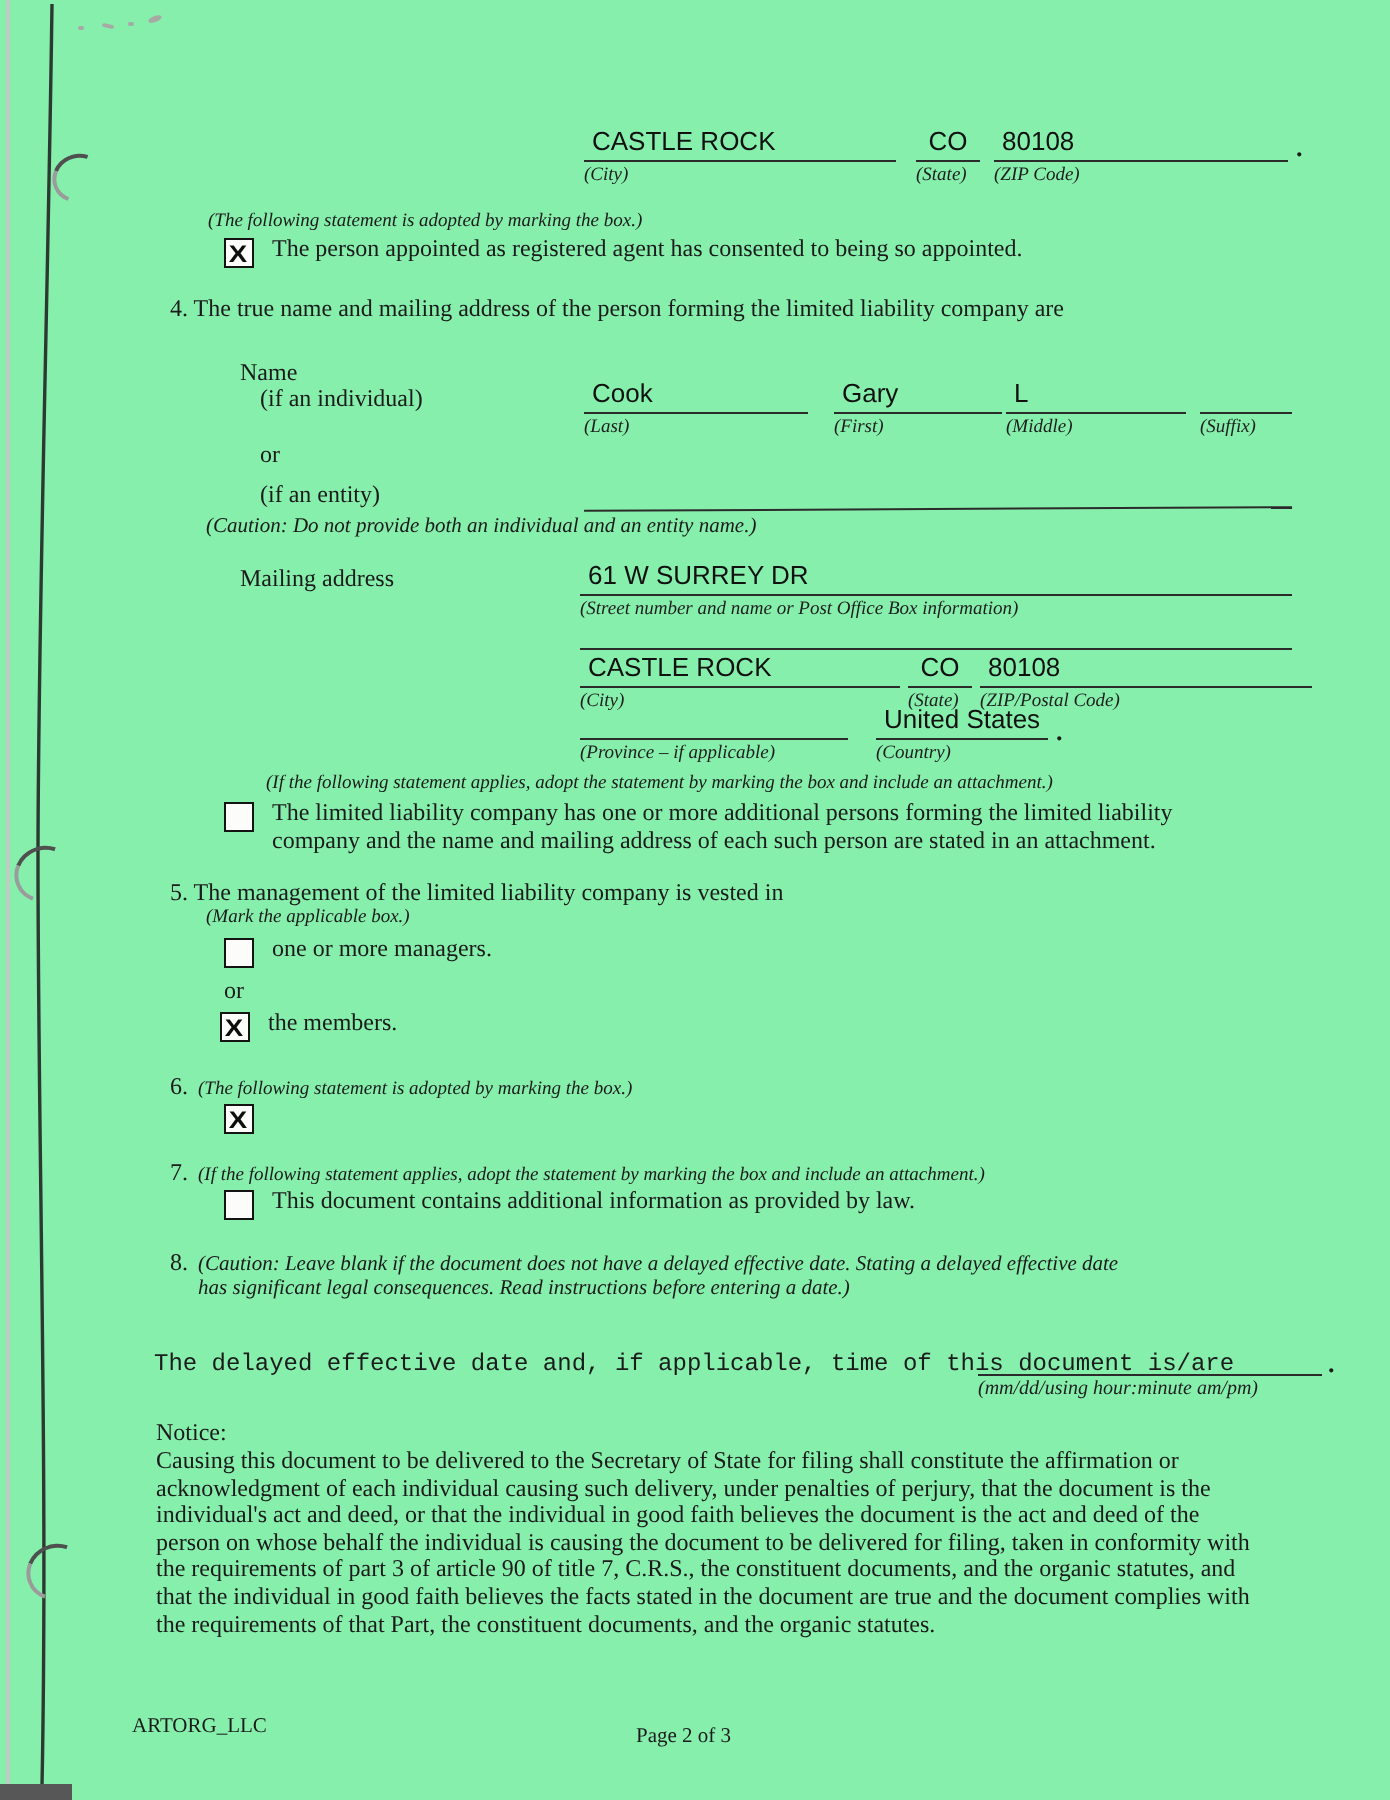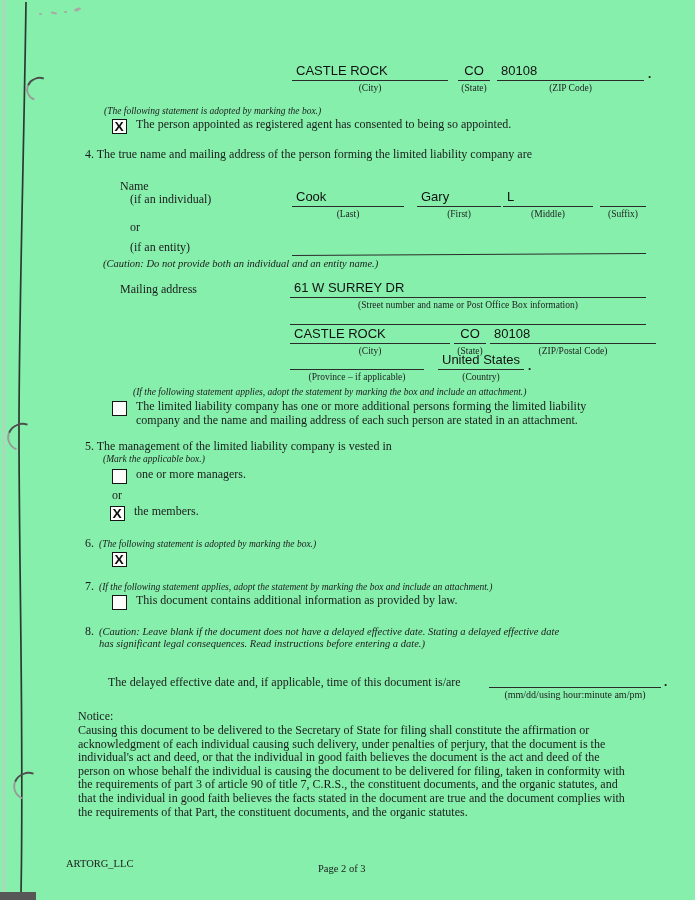--- a/index.html
+++ b/index.html
@@ -16,21 +16,21 @@
   .num{font-style:normal;font-size:12px;}
   
   .fld{position:absolute;}
   .fld .v{
     font-family:"Liberation Sans",sans-serif;font-size:13px;line-height:15px;
     min-height:16px;border-bottom:1.3px solid #2b2b2b;padding:0 3px 1px 4px;
     white-space:nowrap;color:#111;
   }
   .fld .v.c{text-align:center;padding:0 1px 1px 1px;}
   .fld .l{
-    font-size:9.5px;line-height:10.5px;text-align:center;
+    font-style:italic;font-size:9.5px;line-height:10.5px;text-align:left;
     padding-top:2px;color:#1e1e1e;
   }
   .bare-line{position:absolute;border-bottom:1.3px solid #2b2b2b;}
   
   .row{position:absolute;display:flex;align-items:flex-start;column-gap:9px;}
   .hrow{column-gap:5px;align-items:baseline;}
   .cb{
     flex:none;width:13px;height:13px;border:1.5px solid #141414;margin-top:1px;
     display:flex;align-items:center;justify-content:center;background:#fcfcfa;
   }
@@ -187,21 +187,21 @@
     <span class="cb">
         <span class="mk"></span>
       </span>
     <span class="stmt">This document contains additional information as provided by law.</span>
   </div>
 
   <div class="row hrow" style="left:85px;top:624px;">
     <span class="num">8.</span>
     <span class="caut wrap" style="width:470px;display:inline-block;">(Caution:  Leave blank if the document does not have a delayed effective date.  Stating a delayed effective date has significant legal consequences.  Read instructions before entering a date.)</span>
   </div>
-  <div class="t" style="left:108px;top:676px;">The delayed effective date and, if applicable, time of this document is/are</div>
+  <div class="t" style="left:77px;top:676px;font-family:Liberation Mono, monospace;">The delayed effective date and, if applicable, time of this document is/are</div>
   <div class="fld" style="left:489px;top:672px;width:172px;">
     <div class="v" style="font-size:11px;min-height:14px;"></div>
     <div class="l" style="font-size:10px;">(mm/dd/using hour:minute am/pm)</div>
   </div>
   <div class="period" style="left:664px;top:674px;">.</div>
 
   <div class="t" style="left:78px;top:710px;">Notice:</div>
   <div class="t wrap" style="left:78px;top:724px;width:552px;line-height:13.6px;">Causing this document to be delivered to the Secretary of State for filing shall constitute the affirmation or acknowledgment of each individual causing such delivery, under penalties of perjury, that the document is the individual's act and deed, or that the individual in good faith believes the document is the act and deed of the person on whose behalf the individual is causing the document to be delivered for filing, taken in conformity with the requirements of part 3 of article 90 of title 7, C.R.S., the constituent documents, and the organic statutes, and that the individual in good faith believes the facts stated in the document are true and the document complies with the requirements of that Part, the constituent documents, and the organic statutes.</div>
 
   <div class="t" style="left:66px;top:857px;font-size:10.5px;">ARTORG_LLC</div>

